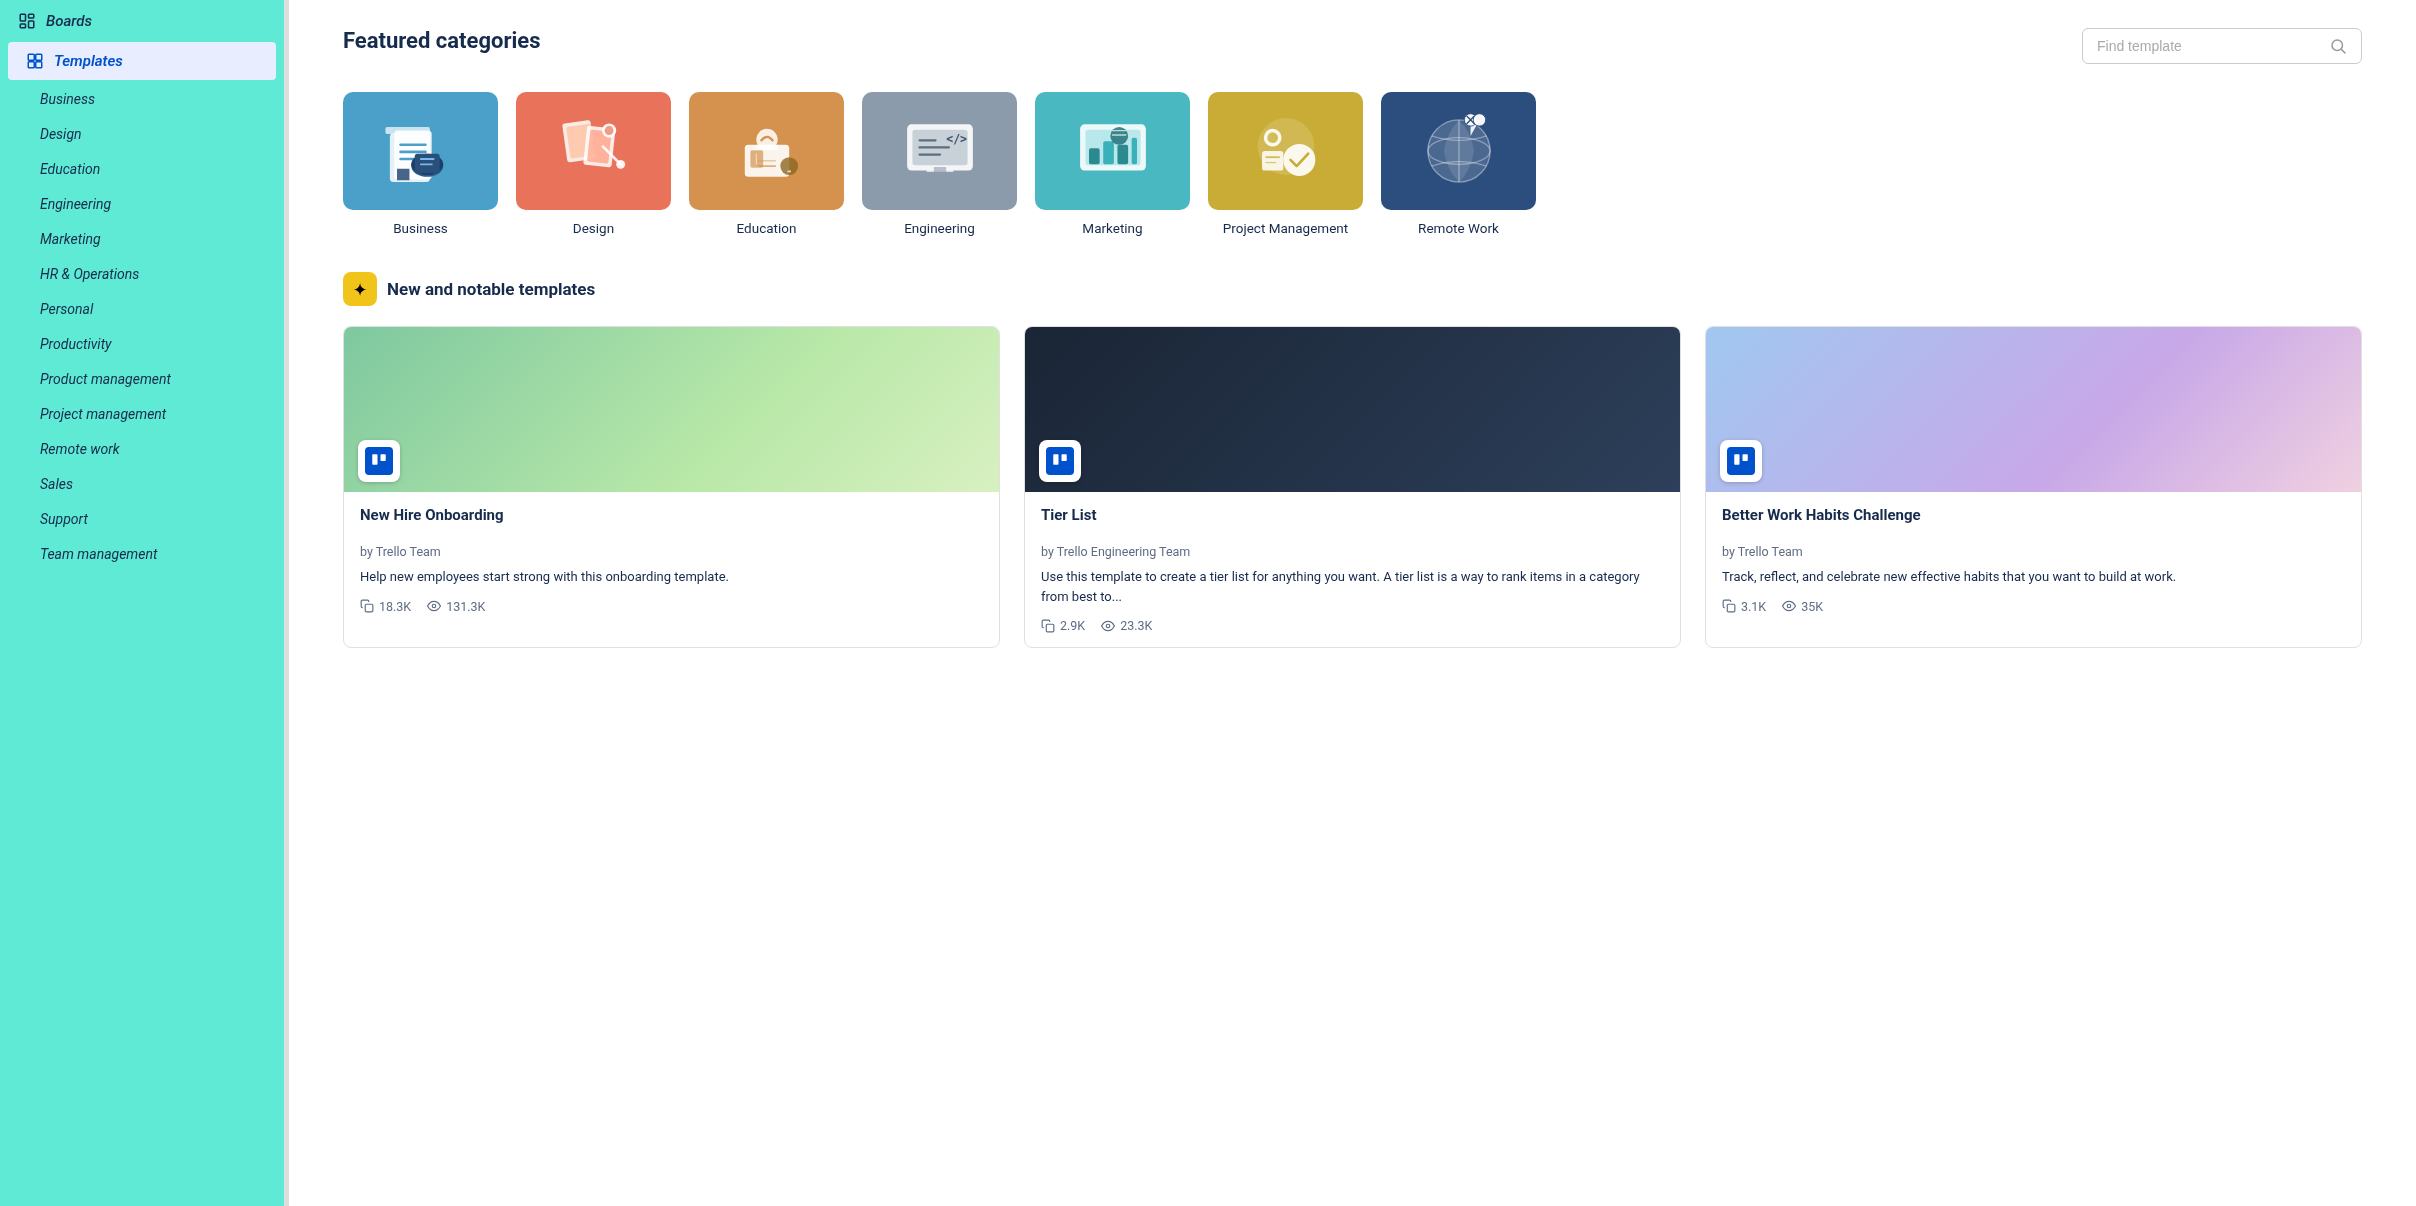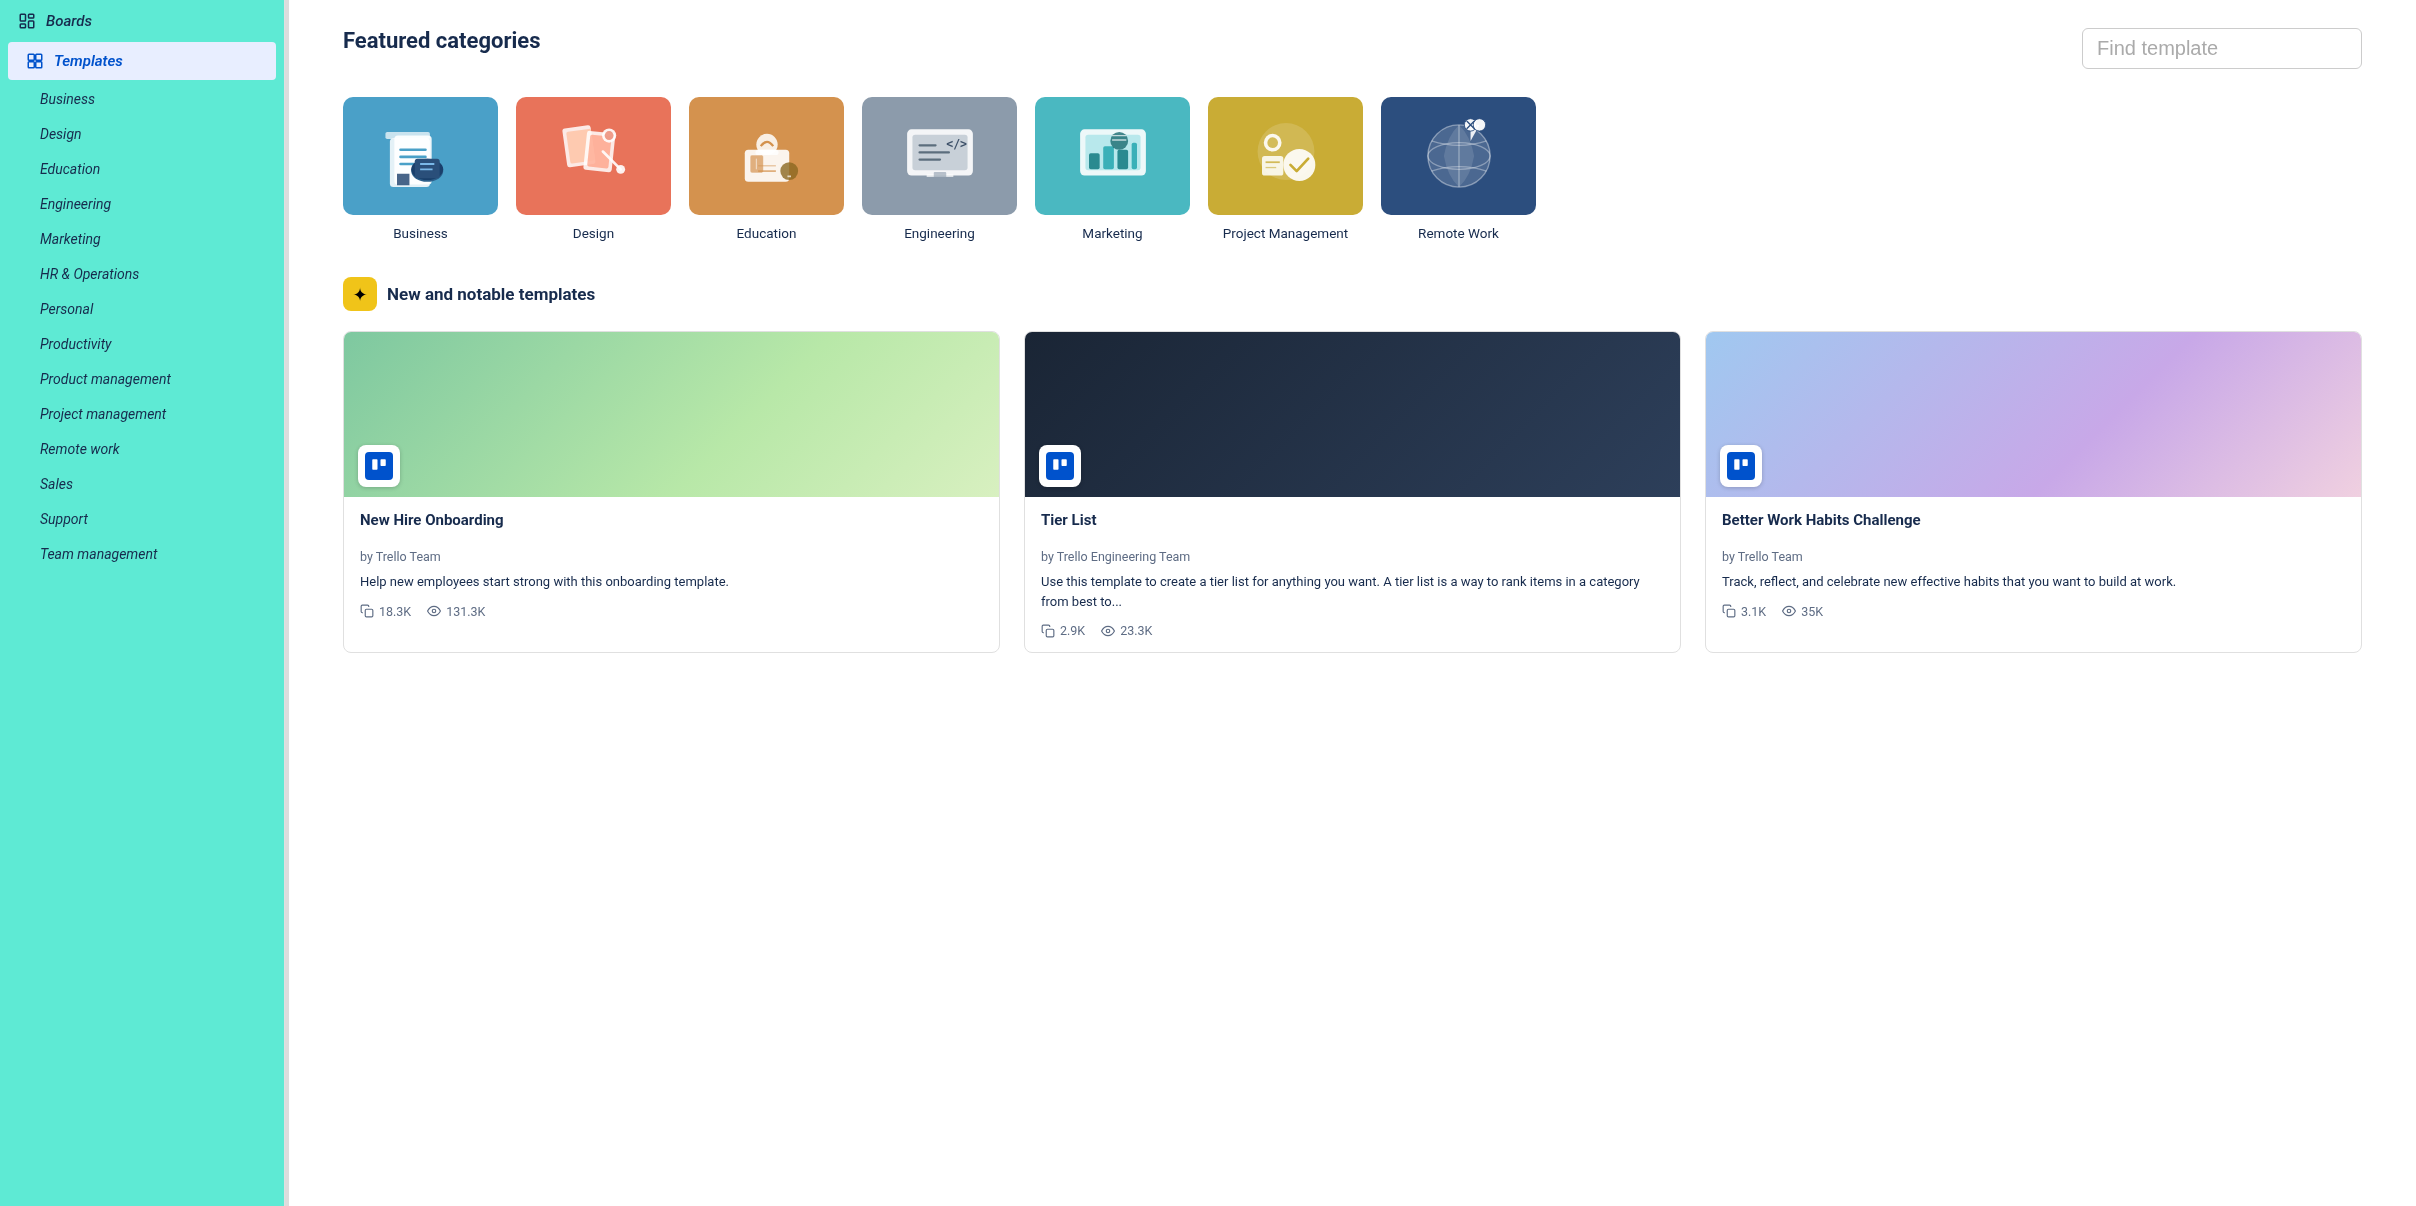--- a/index.html
+++ b/index.html
@@ -70,21 +70,21 @@
       align-items: center;
       border: 1px solid #ccc;
       border-radius: 6px;
       padding: 8px 14px;
       width: 280px;
       background: #fff;
     }
     .search-box input {
       border: none;
       outline: none;
-      font-size: 20px;
+      font-size: 14px;
       color: #a21caf;
       flex: 1;
       background: transparent;
     }
     .search-box input::placeholder { color: #aaa; }
 
     
     .categories-grid {
       display: flex;
       gap: 18px;

